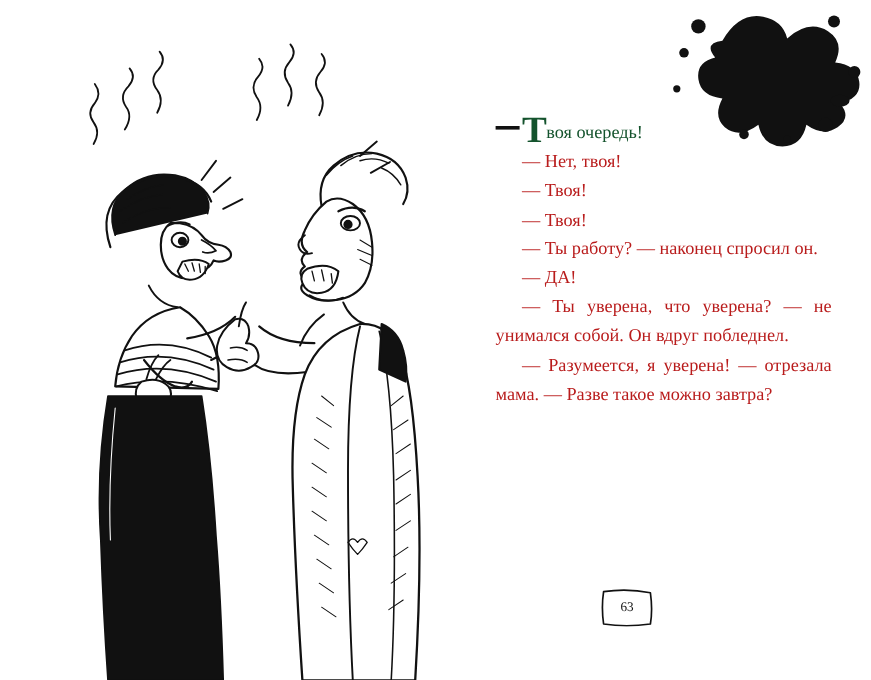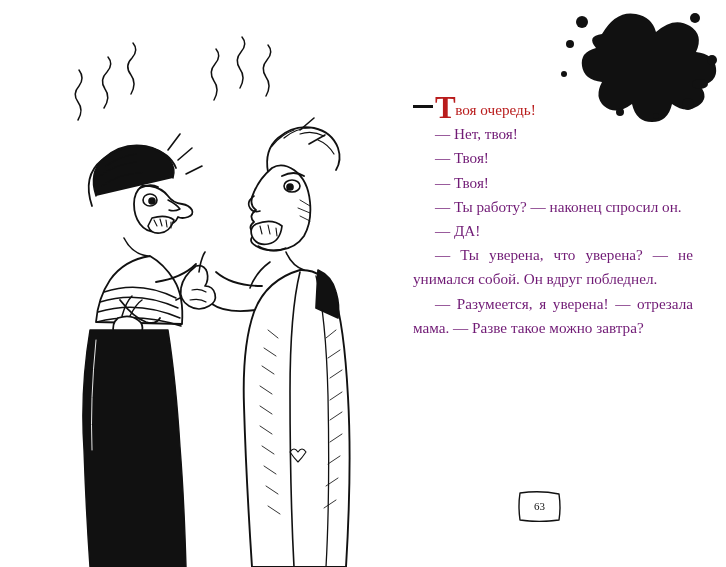--- a/index.html
+++ b/index.html
@@ -38,36 +38,36 @@
   #text-column {
     position: absolute;
     left: 413px;
     top: 96px;
     width: 280px;
   }
   .para {
     margin: 0;
     font-size: 15.2px;
     line-height: 24.2px;
-    color: #701a75;
+    color: #b91c1c;
     text-align: justify;
     text-indent: 22px;
     hyphens: none;
   }
   .para.dialog {
     text-indent: 22px;
   }
 
   
   #opening {
     position: relative;
     margin: 0;
     font-size: 15.2px;
     line-height: 24.2px;
-    color: #b91c1c;
+    color: #14532d;
     text-indent: 0;
     min-height: 26px;
   }
   #opening .lead-dash {
     display: inline-block;
     width: 20px;
     height: 3px;
     background: #111;
     vertical-align: 7px;
     margin-right: 2px;
@@ -79,21 +79,21 @@
     vertical-align: -3px;
     letter-spacing: -0.5px;
   }
   #opening .rest {
     font-size: 15.2px;
   }
 
   
   #page-number-box {
     position: absolute;
-    left: 517px;
+    left: 500px;
     top: 489px;
     width: 45px;
     height: 33px;
   }
   #page-number-box svg { display: block; }
   #page-number-text {
     position: absolute;
     left: 0;
     top: 0;
     width: 45px;

